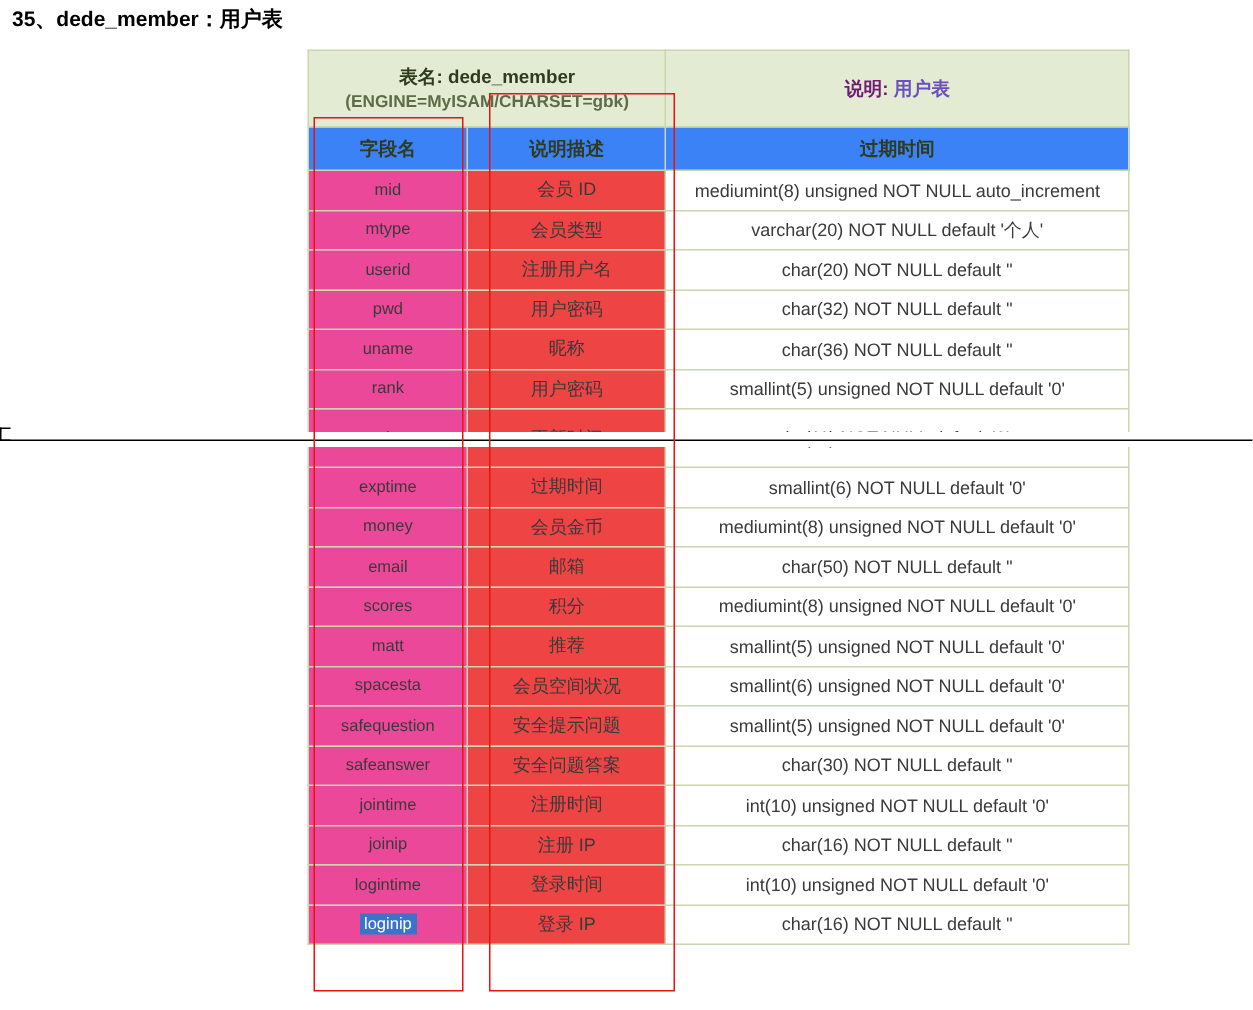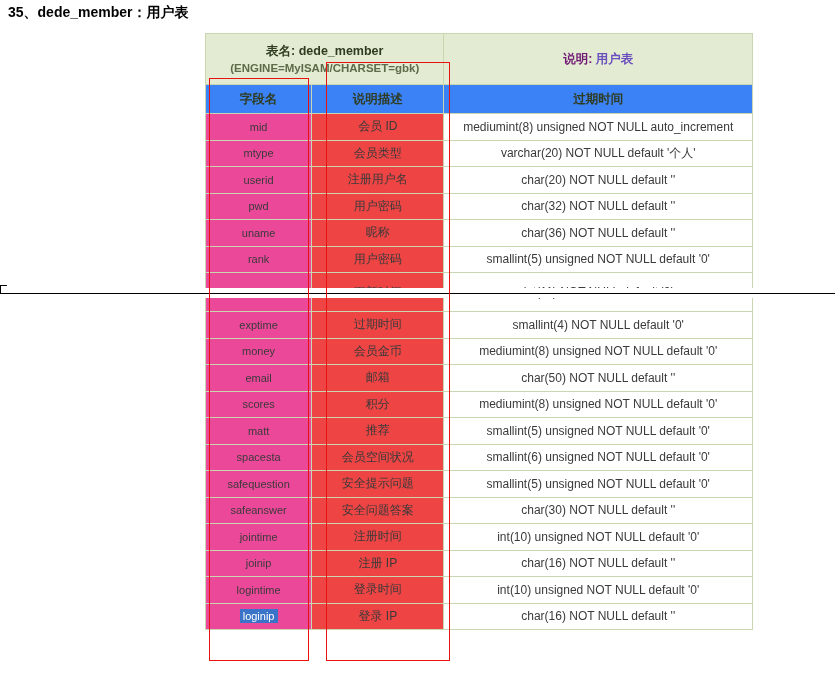--- a/index.html
+++ b/index.html
@@ -240,21 +240,21 @@
       </tr>
 
       <tr>
         <td class="col-field" style="height:38px">uptime</td>
         <td class="col-desc" style="height:38px">更新时间</td>
         <td class="col-params" style="height:38px">int(11) NOT NULL default '0'</td>
       </tr>
       <tr>
         <td class="col-field">exptime</td>
         <td class="col-desc">过期时间</td>
-        <td class="col-params">smallint(4) NOT NULL default '0'</td>
+        <td class="col-params">smallint(6) NOT NULL default '0'</td>
       </tr>
       <tr>
         <td class="col-field">money</td>
         <td class="col-desc">会员金币</td>
         <td class="col-params">mediumint(8) unsigned NOT NULL default '0'</td>
       </tr>
       <tr>
         <td class="col-field">email</td>
         <td class="col-desc">邮箱</td>
         <td class="col-params">char(50) NOT NULL default ''</td>

